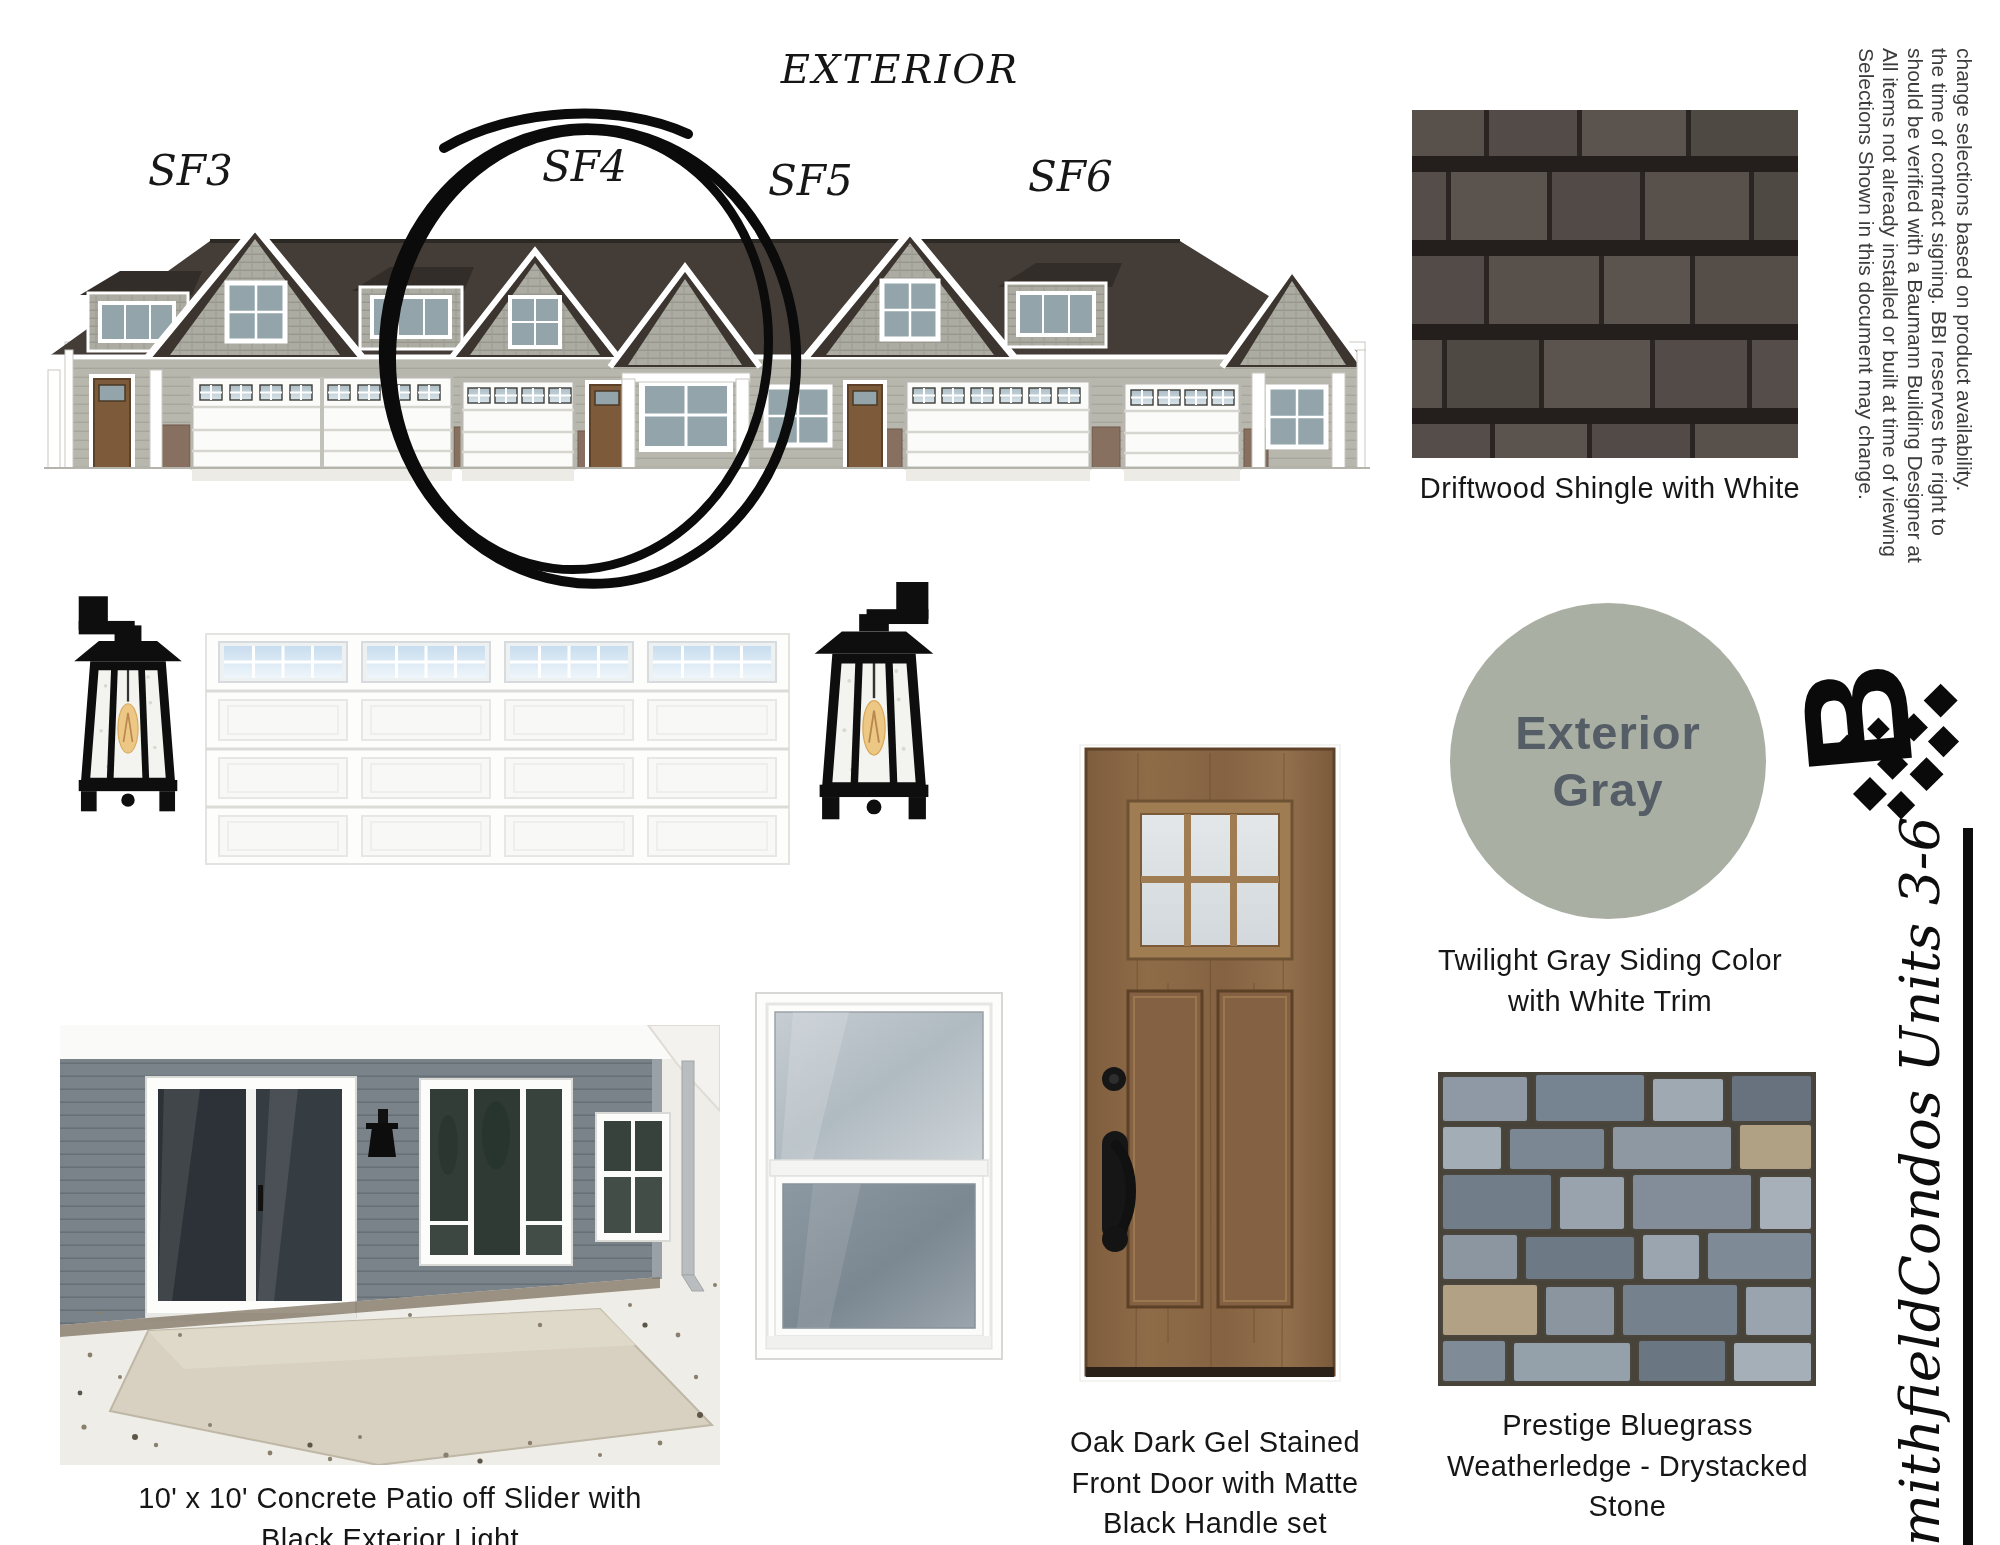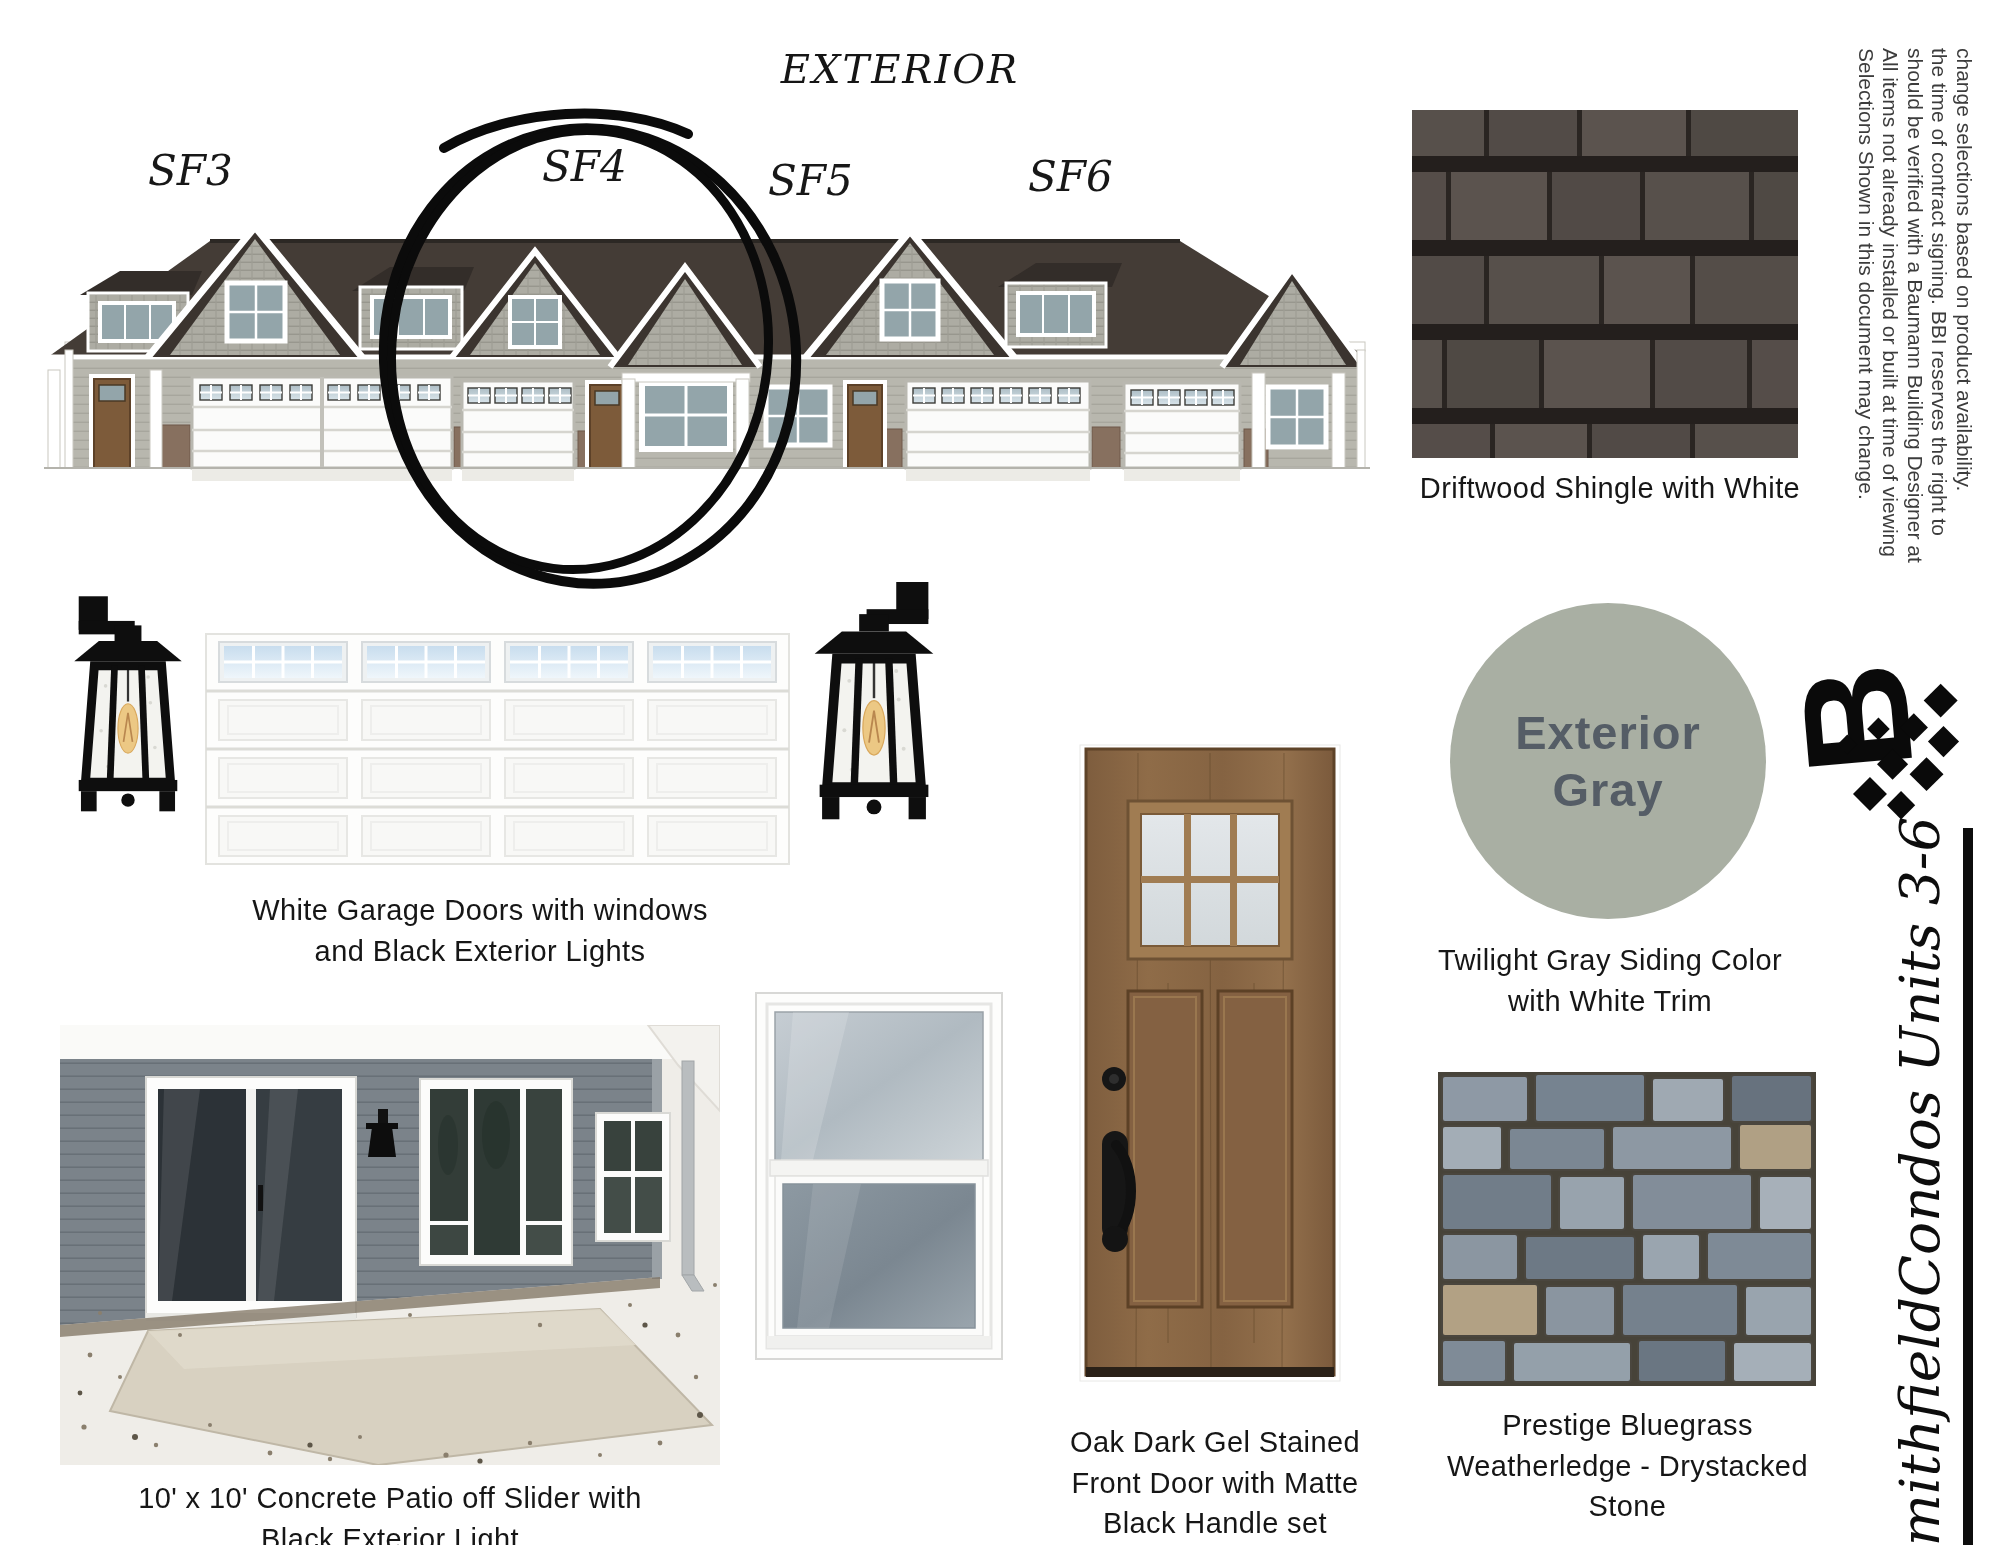--- a/index.html
+++ b/index.html
@@ -403,24 +403,20 @@
     <line x1="38" y1="62" x2="34" y2="166" stroke="#0e0e0e" stroke-width="6"></line>
     <line x1="62" y1="62" x2="66" y2="166" stroke="#0e0e0e" stroke-width="6"></line>
     <g fill="#0e0e0e">
       <rect x="6" y="164" width="88" height="10"></rect>
         <rect x="8" y="174" width="14" height="18"></rect>
       <rect x="78" y="174" width="14" height="18"></rect>
         <circle cx="50" cy="182" r="6"></circle>
     </g>
   </svg>
 
-  <div class="abs cap" style="left:130px;top:850px;width:700px;">
-    <div>White Garage Doors with windows</div>
-    <div>and Black Exterior Lights</div>
-  </div>
 
   <svg class="abs" style="left:60px;top:985px;" width="660" height="440" viewBox="0 0 660 440">
     <defs>
       <pattern id="sidp" width="12" height="13" patternUnits="userSpaceOnUse">
         <rect width="12" height="13" fill="#7b838a"></rect>
           <rect y="11.4" width="12" height="1.6" fill="#687077"></rect>
       </pattern>
     </defs>
     <rect width="660" height="440" fill="#efede8"></rect>
     <rect x="0" y="0" width="660" height="34" fill="#fafaf8"></rect>

